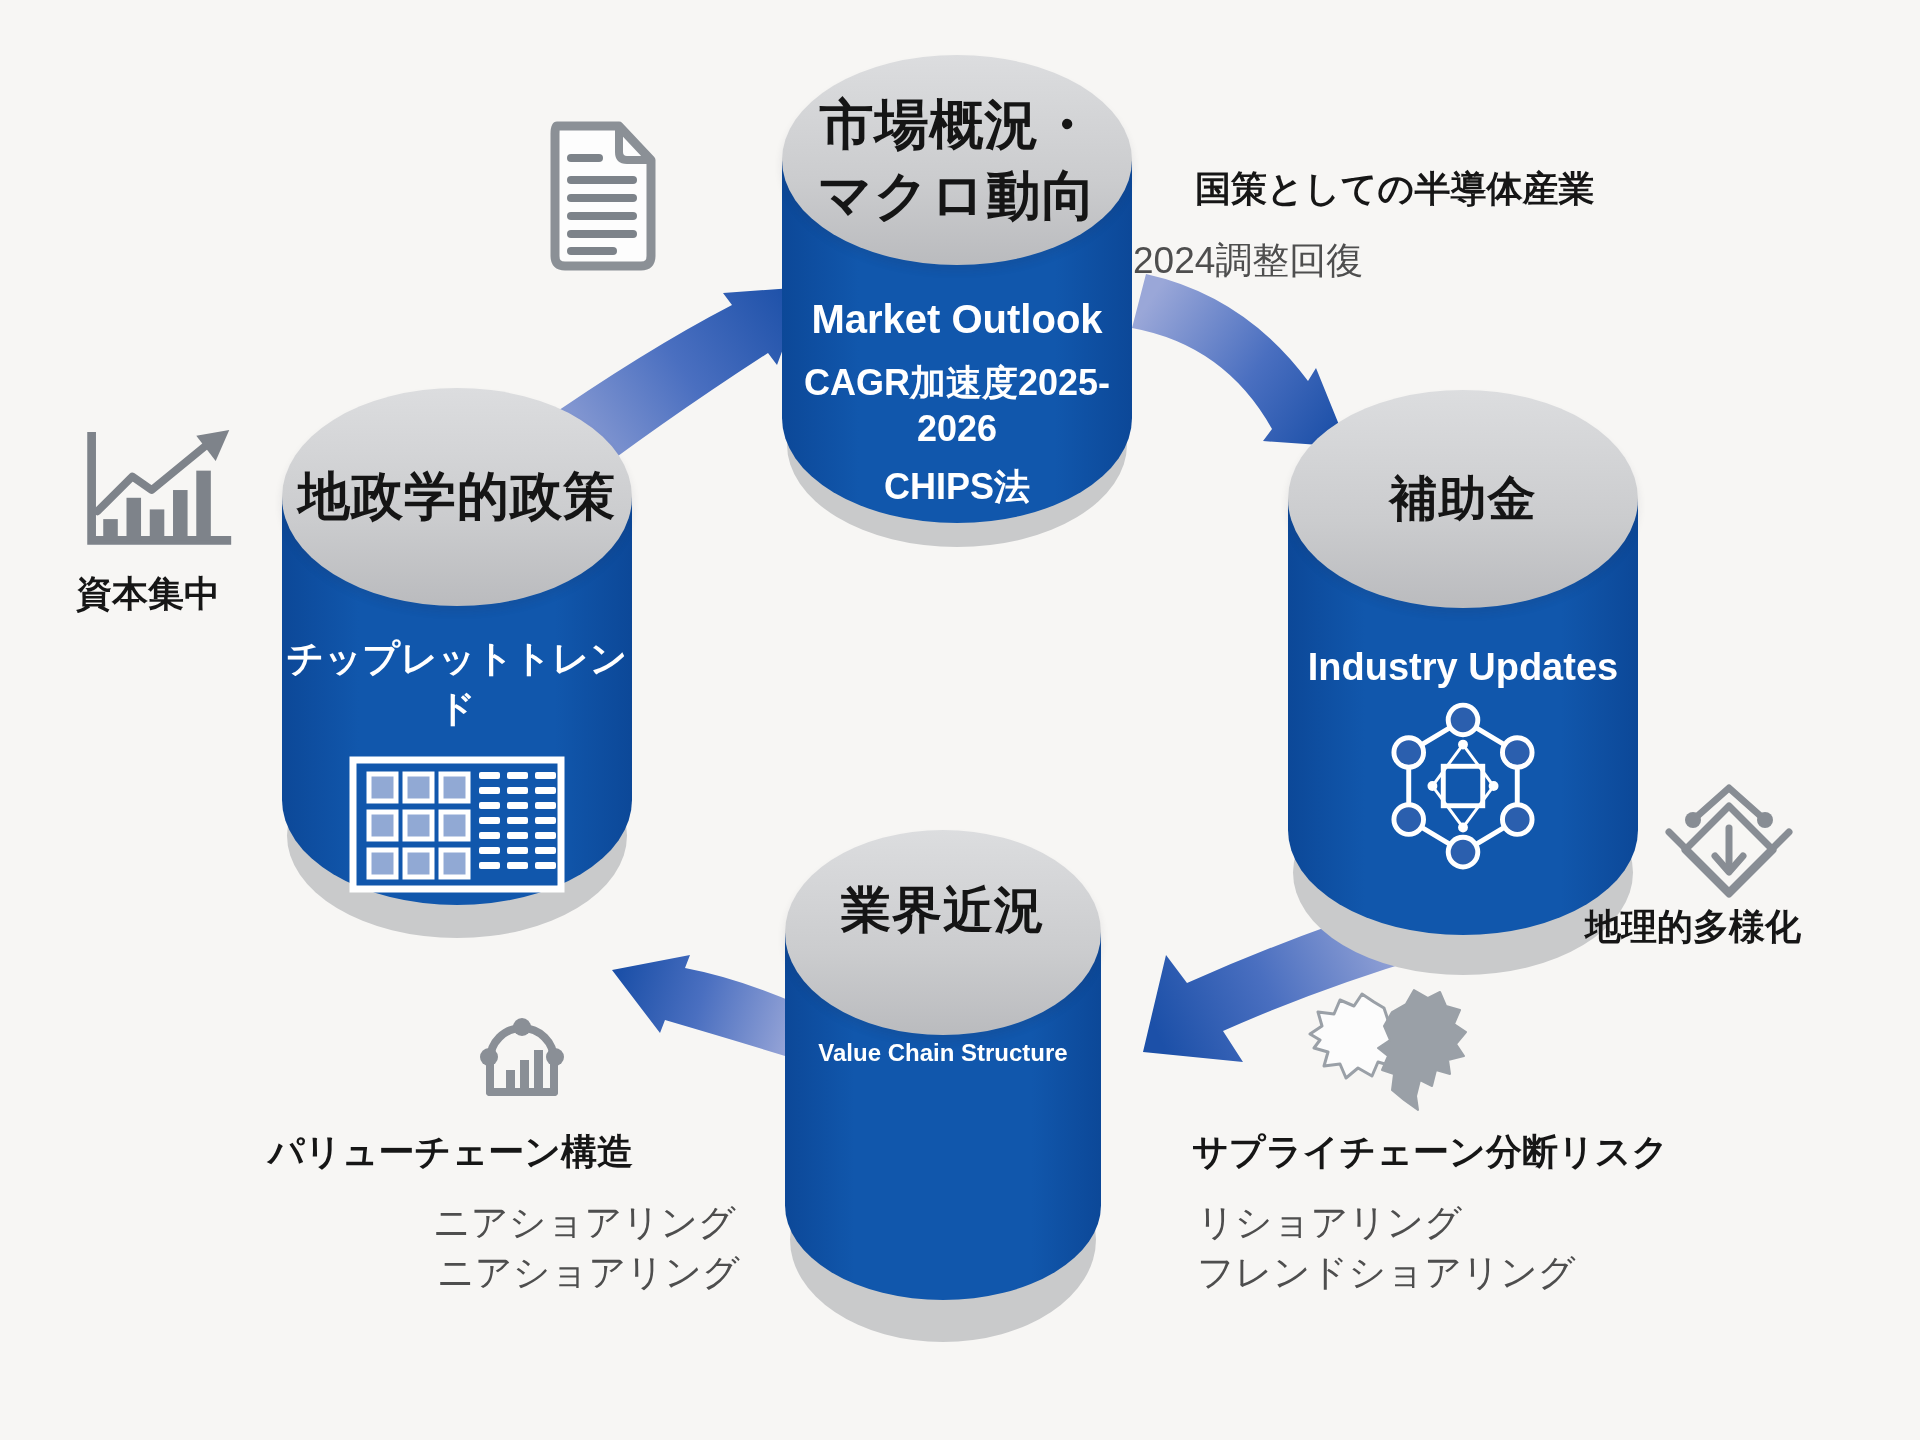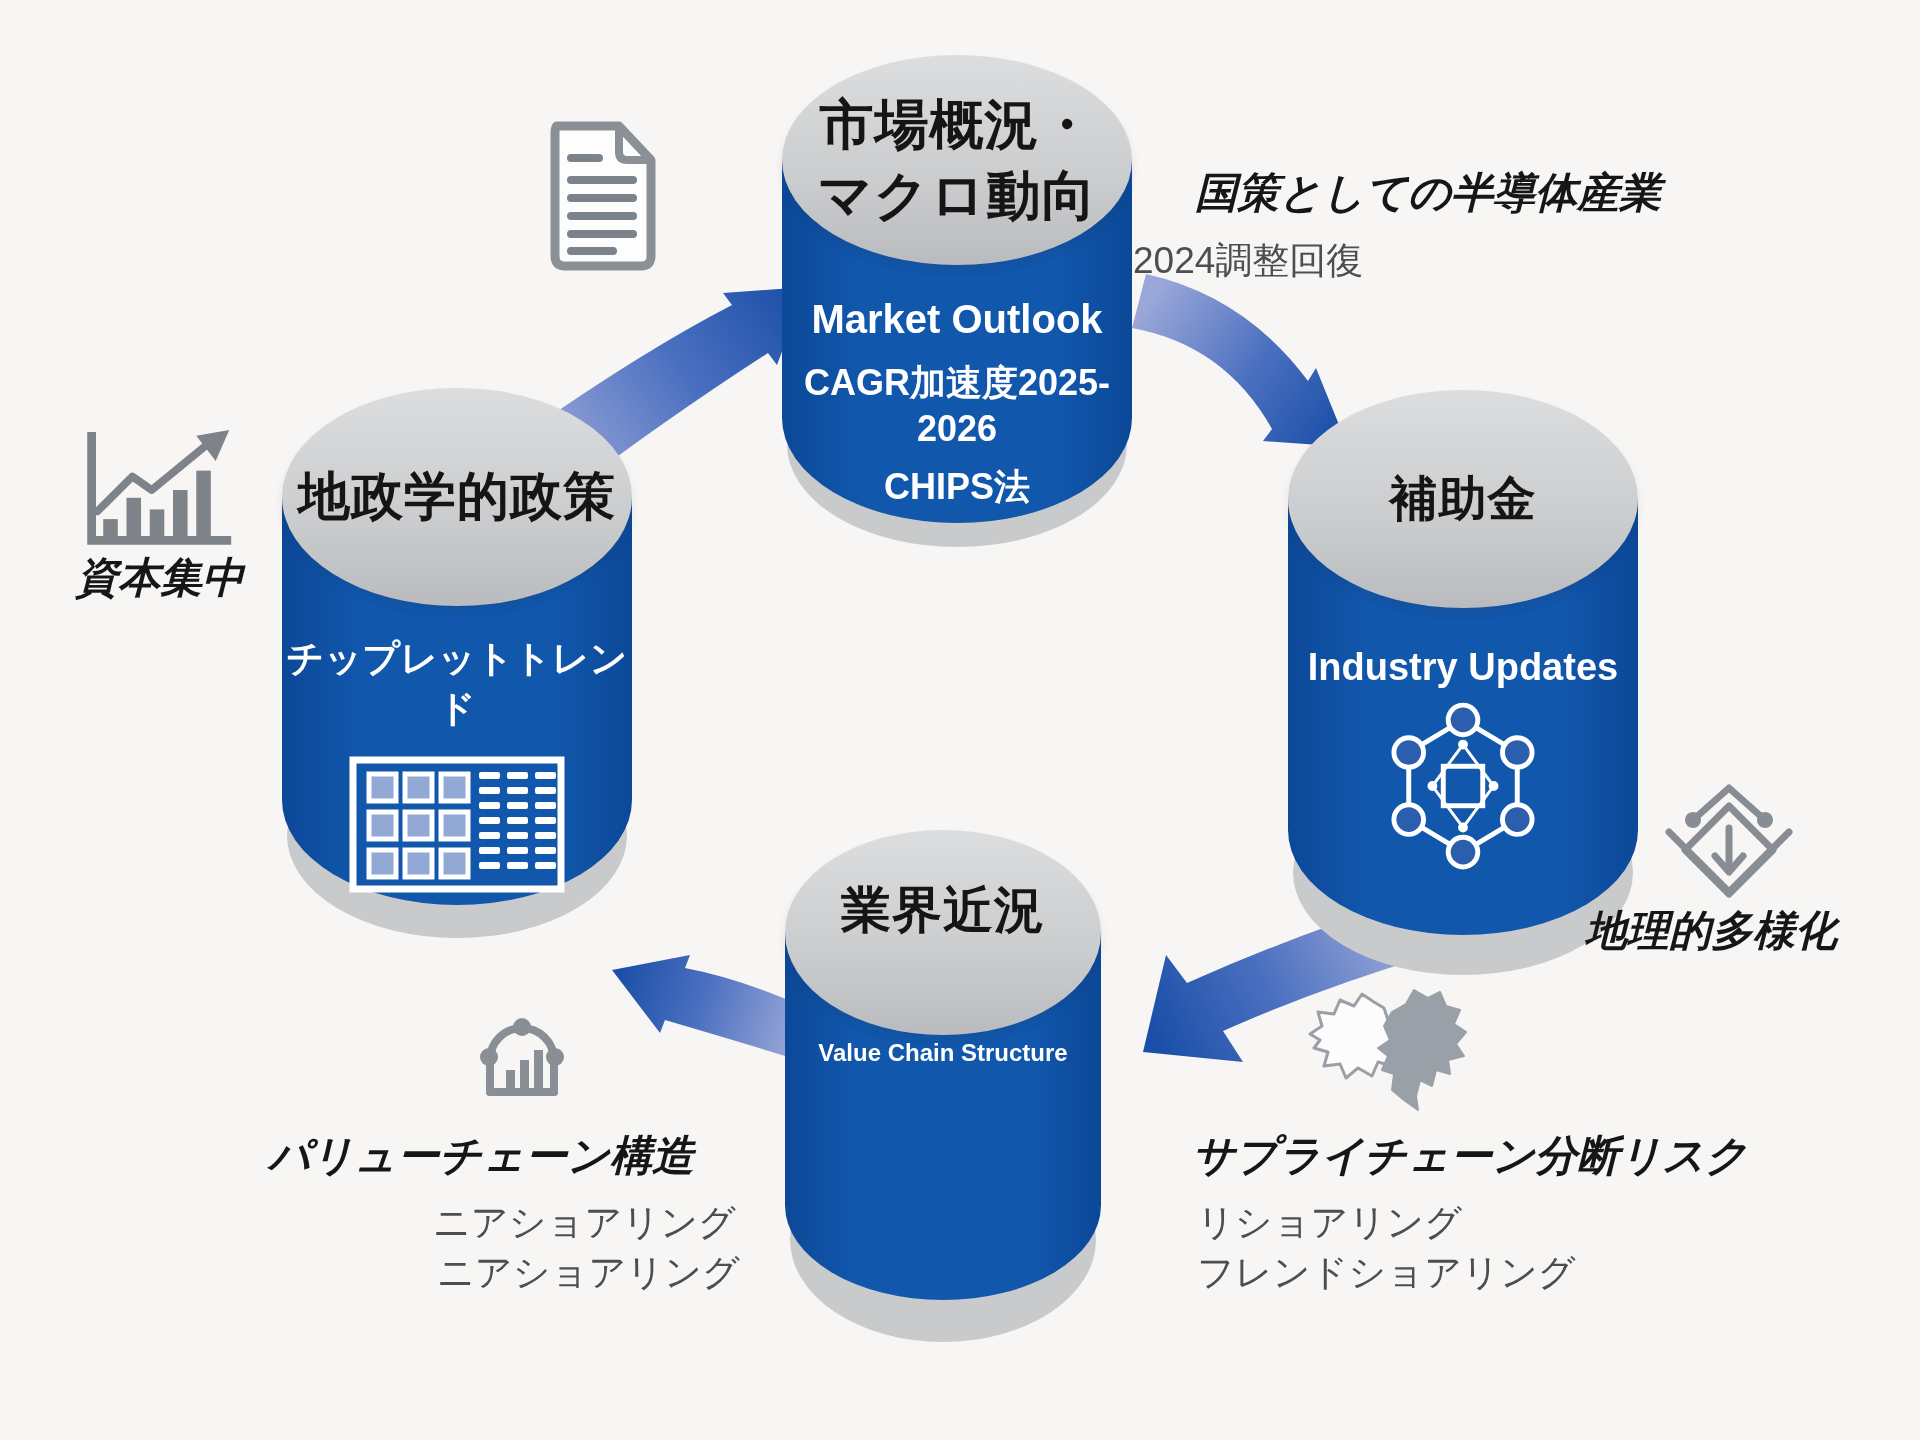--- a/index.html
+++ b/index.html
@@ -71,33 +71,33 @@
   .cyl-left   { left:282px;  top:388px; width:350px; height:550px; }
   .cyl-left   .cap  { height:218px; }
   .cyl-left   .body { top:109px; bottom:33px; }
   .cyl-left   .content { top:220px; }
   .cyl-left   .title { font-size:52px; }
   .cyl-left   .line-a { font-size:37px; font-weight:600; margin-top:26px; }
   .cyl-left   .cyl-icon { margin-top:22px; }
 
   
   .ann { position:absolute; z-index:3; white-space:nowrap; }
-  .ann-heading { font-weight:bold; font-size:42px; color:#161616;font-style:italic; }
+  .ann-heading { font-weight:bold; font-size:36px; color:#161616; }
   .ann-sub { font-size:37px; color:#4e4e4e; }
 
   #ann-top-right-heading    { left:1195px; top:165px; }
   #ann-top-right-sub        { left:1133px; top:236px; }
   #ann-right-label          { left:1585px; top:903px; }
   #ann-bottom-right-heading { left:1192px; top:1128px; }
   #ann-bottom-right-sub1    { left:1197px; top:1198px; }
   #ann-bottom-right-sub2    { left:1197px; top:1248px; }
   #ann-bottom-left-heading  { left:268px;  top:1128px; }
   #ann-bottom-left-sub1     { left:433px;  top:1198px; }
   #ann-bottom-left-sub2     { left:437px;  top:1248px; }
-  #ann-left-label           { left:76px;   top:550px; }
+  #ann-left-label           { left:76px;   top:570px; }
 
   
   .float-icon { position:absolute; z-index:2; line-height:0; }
   #icon-document { left:543px;  top:118px; }
   #icon-barchart { left:78px;   top:428px; }
   #icon-diamond  { left:1663px; top:780px; }
   #icon-map      { left:1296px; top:982px; }
   #icon-basket   { left:468px;  top:1002px; }
 </style>
 </head>

